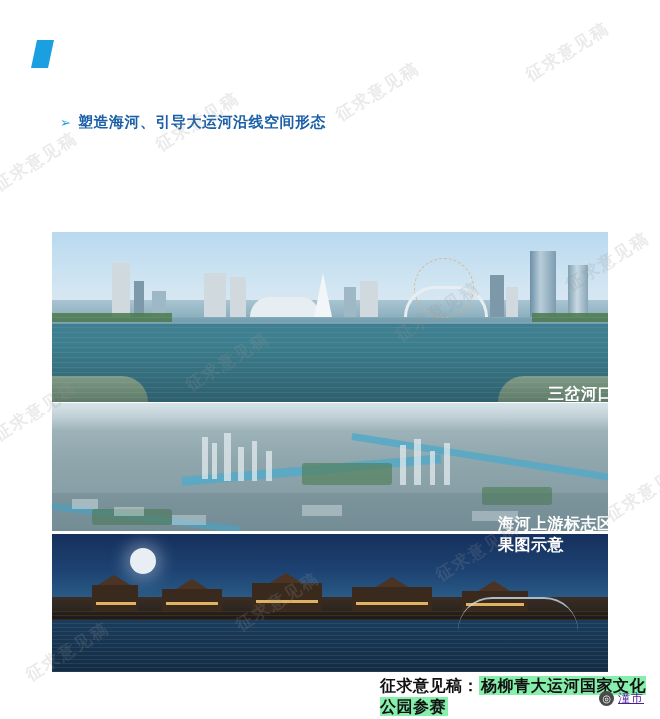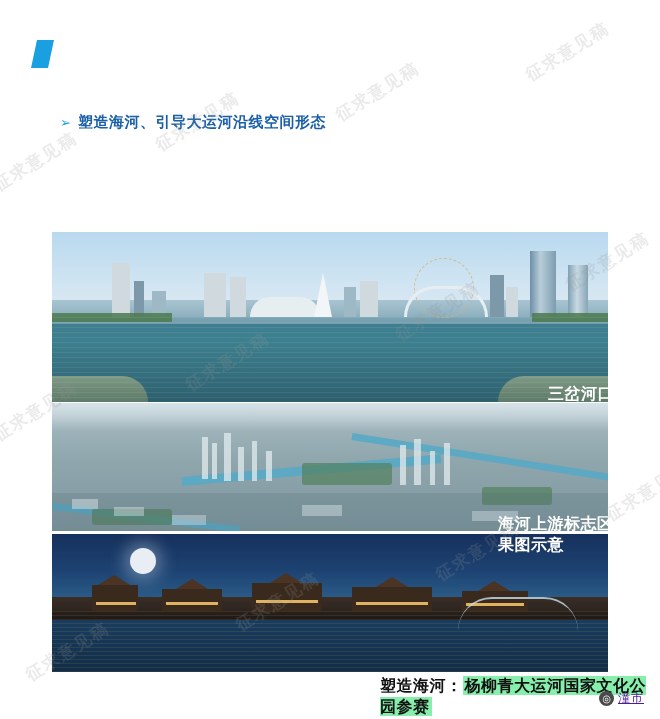--- a/index.html
+++ b/index.html
@@ -435,21 +435,21 @@
     <div class="f3-glow" style="left:44px;bottom:calc(44% + 6px);width:40px;height:3px;"></div>
     <div class="f3-glow" style="left:114px;bottom:calc(44% + 6px);width:52px;height:3px;"></div>
     <div class="f3-glow" style="left:204px;bottom:calc(44% + 8px);width:62px;height:3px;"></div>
     <div class="f3-glow" style="left:304px;bottom:calc(44% + 6px);width:72px;height:3px;"></div>
     <div class="f3-glow" style="left:414px;bottom:calc(44% + 5px);width:58px;height:3px;"></div>
 
     <div class="f3-bridge"></div>
     <div class="f3-refl"></div>
   </div>
   <div class="caption cap3">
-    <span>塑造海河：</span><span class="hl">杨柳青大运河国家文化公园参赛</span>
+    <span>征求意见稿：</span><span class="hl">杨柳青大运河国家文化公园参赛</span>
   </div>
 
   <div class="wm-layer">
     <div class="wm" style="left:-12px; top:150px;">征求意见稿</div>
     <div class="wm" style="left:150px; top:110px;">征求意见稿</div>
     <div class="wm" style="left:330px; top:80px;">征求意见稿</div>
     <div class="wm" style="left:520px; top:40px;">征求意见稿</div>
     <div class="wm" style="left:-12px; top:400px;">征求意见稿</div>
     <div class="wm" style="left:180px; top:350px;">征求意见稿</div>
     <div class="wm" style="left:390px; top:300px;">征求意见稿</div>

